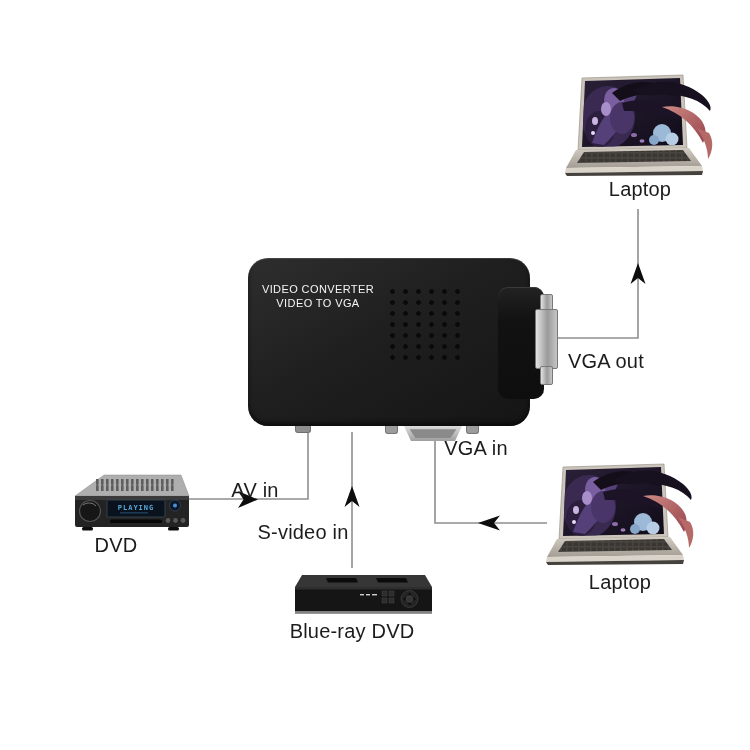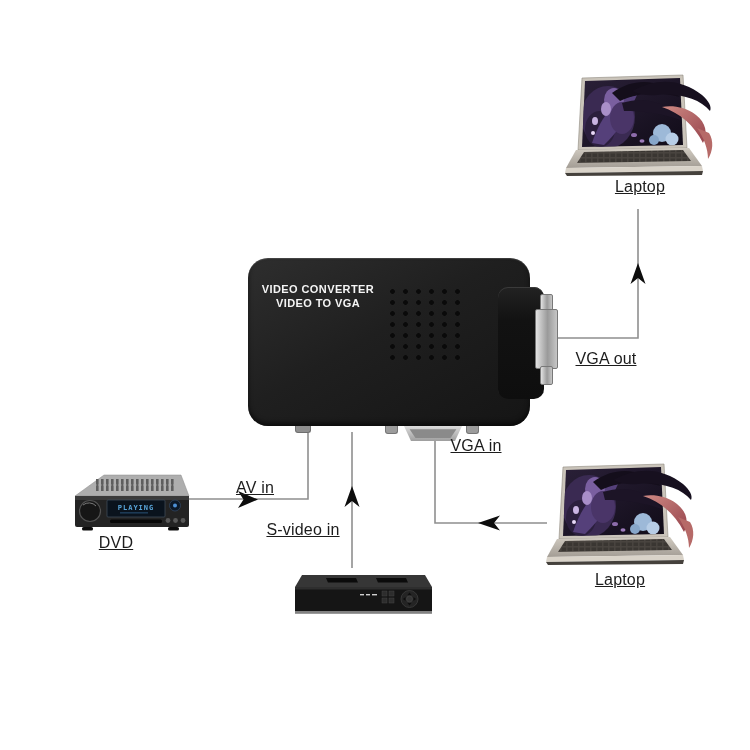--- a/index.html
+++ b/index.html
@@ -7,34 +7,33 @@
     position:relative;width:750px;height:750px;background:var(--bg,#fff);
     font-family:"Liberation Sans",sans-serif;overflow:hidden;
   }
   
   #lines{position:absolute;left:0;top:0;pointer-events:none;}
   .conn{fill:none;stroke:var(--line,#8f8f8f);stroke-width:1.6px;}
   .arrow{fill:var(--arrow,#0d0d0d);}
   
   .lbl{
     position:absolute;transform:translateX(-50%);
-    font-size:16px;color:var(--label-text,#1c1c1c);white-space:nowrap;
+    font-size:20px;color:var(--label-text,#1c1c1c);white-space:nowrap;
     letter-spacing:.2px;
-    text-decoration:underline;
   }
   
   .converter{
     position:absolute;left:248px;top:258px;width:282px;height:168px;
     border-radius:20px;
     background:linear-gradient(150deg,#2e2e2e 0%,var(--converter-body,#1f1f1f) 45%,#151515 100%);
     box-shadow:inset 0 1px 1px rgba(255,255,255,.14), inset 0 -3px 5px rgba(0,0,0,.6);
   }
   .conv-title{
     position:absolute;left:256px;top:282px;width:124px;text-align:center;
-    color:var(--converter-text,#f5f5f5);font-weight:bold;font-size:11px;line-height:14px;
+    color:var(--converter-text,#f5f5f5);font-weight:normal;font-size:11px;line-height:14px;
     letter-spacing:.4px;
   }
   .vents{
     position:absolute;left:386px;top:286px;width:78px;height:76px;
     background-image:radial-gradient(circle,#0a0a0a 2px,rgba(0,0,0,0) 2.7px);
     background-size:13px 11px;
   }
   .vga-bracket{
     position:absolute;left:498px;top:287px;width:46px;height:112px;border-radius:10px;
     background:linear-gradient(180deg,#222 0%,#121212 30%,#0e0e0e 100%);
@@ -219,14 +218,15 @@
     </svg>
   </div>
 
   <div class="lbl" style="left:255px;top:479px">AV in</div>
   <div class="lbl" style="left:303px;top:521px">S-video in</div>
   <div class="lbl" style="left:476px;top:437px">VGA in</div>
   <div class="lbl" style="left:606px;top:350px">VGA out</div>
   <div class="lbl" style="left:640px;top:178px">Laptop</div>
   <div class="lbl" style="left:620px;top:571px">Laptop</div>
   <div class="lbl" style="left:116px;top:534px">DVD</div>
+  <div class="lbl" style="left:352px;top:620px">Blue-ray DVD</div>
 
 </div>
 
 </body></html>

